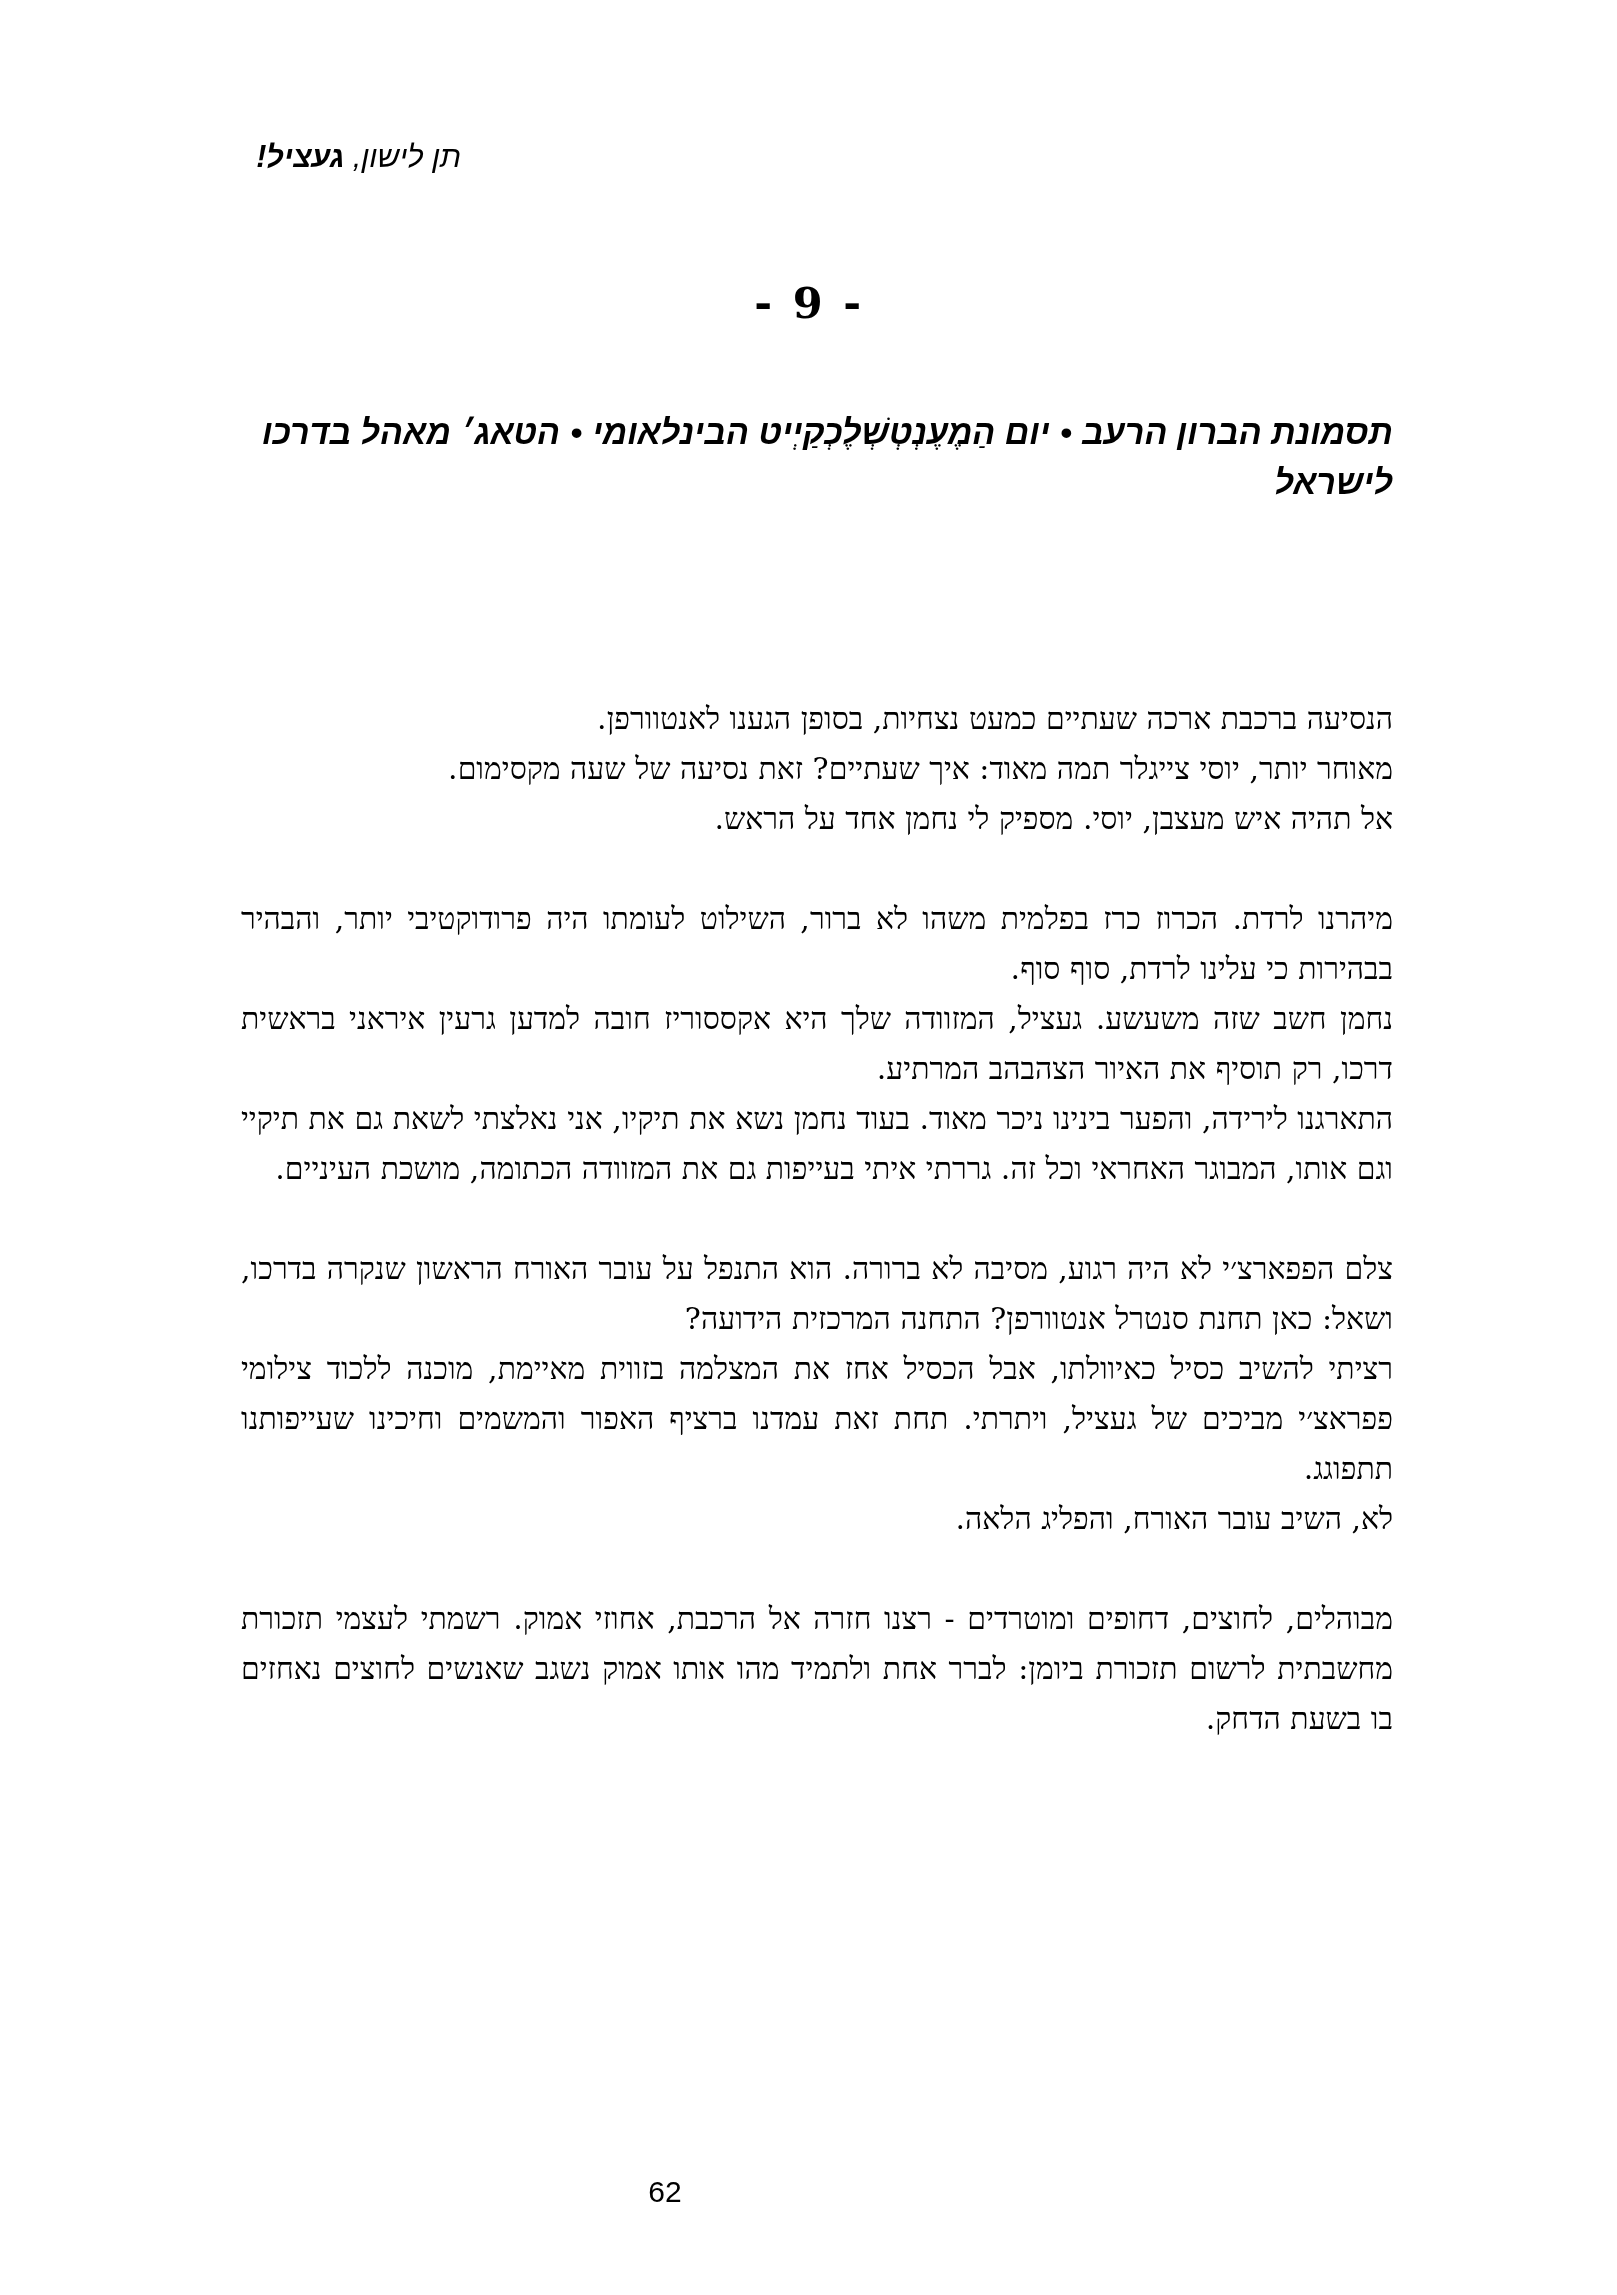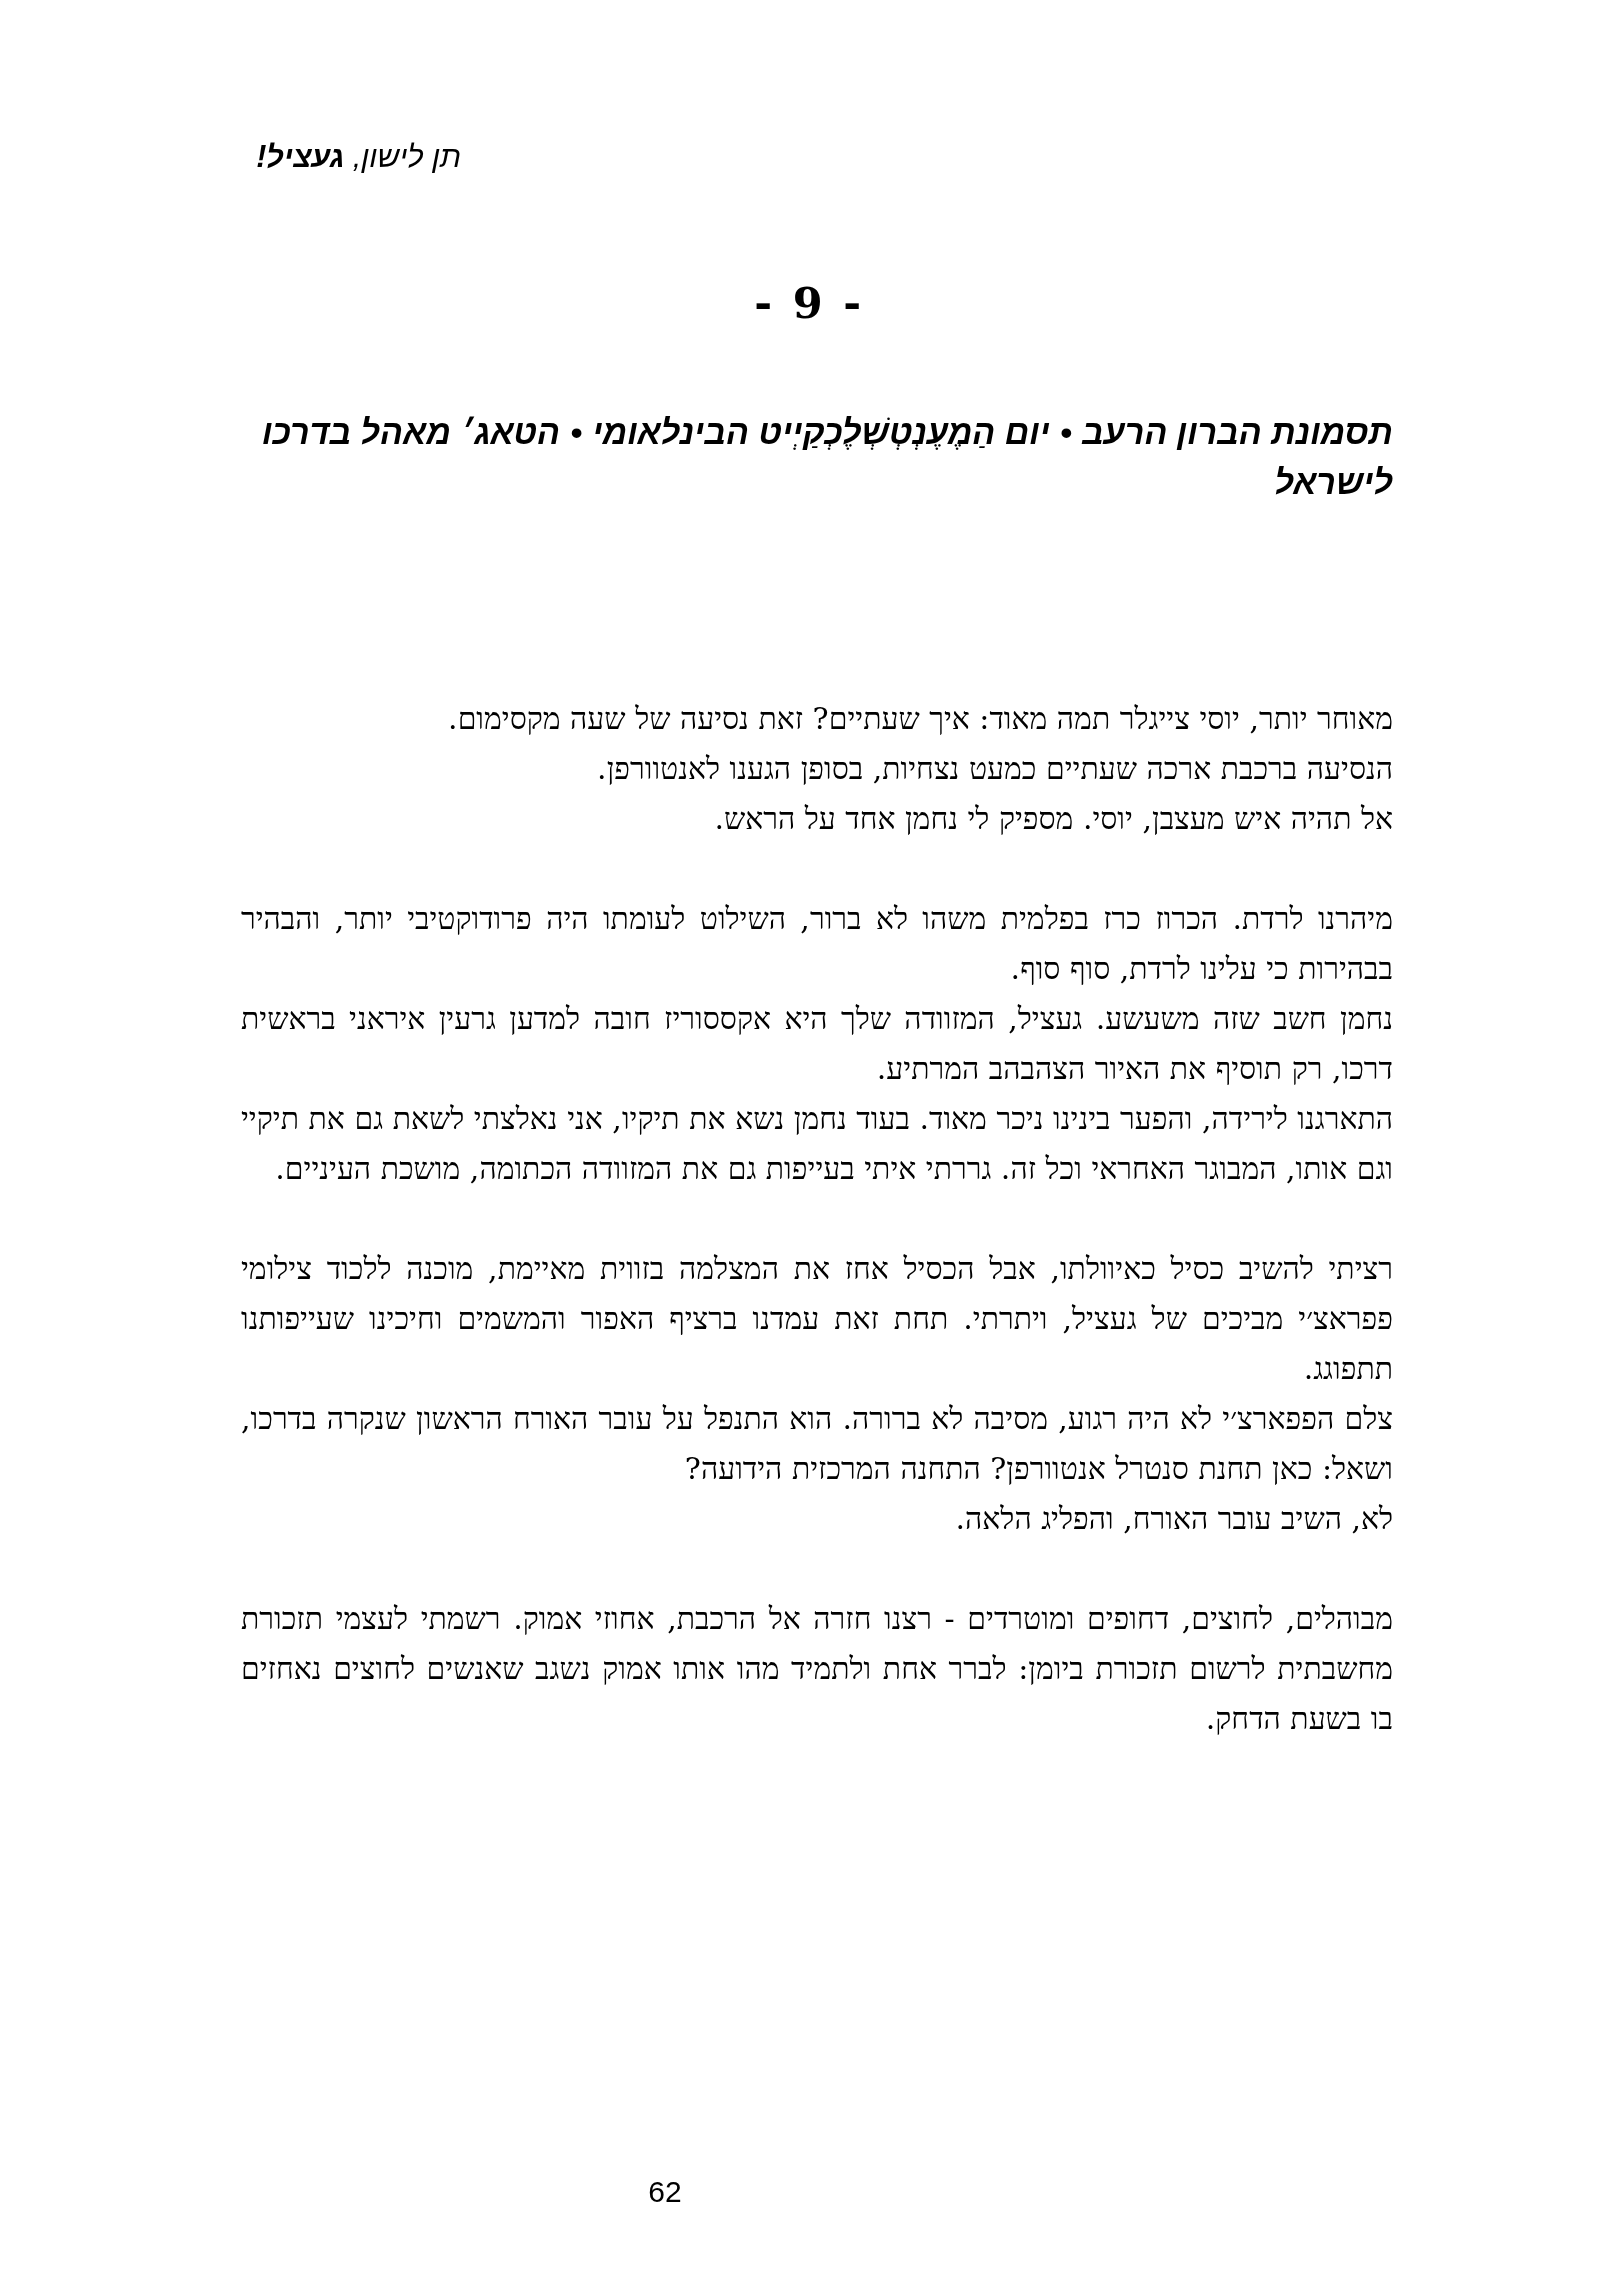--- a/index.html
+++ b/index.html
@@ -88,34 +88,34 @@
 <div class="running-header"><span>תן לישון, </span><span class="bold">געציל!</span></div>
 
 <div class="chapter-number">- 9 -</div>
 
 <div class="chapter-subtitle">
   <span>תסמונת הברון הרעב</span><span class="sep">•</span><span>יום הַמֶעֶנְטְשְׁלֶכְקַיְיט הבינלאומי</span><span class="sep">•</span><span>הטאג׳ מאהל בדרכו לישראל</span>
 </div>
 
 <div class="body-text">
   <div>
+    <p class="para">הנסיעה ברכבת ארכה שעתיים כמעט נצחיות, בסופן הגענו לאנטוורפן.</p>
     <p class="para">מאוחר יותר, יוסי צייגלר תמה מאוד: איך שעתיים? זאת נסיעה של שעה מקסימום.</p>
-    <p class="para">הנסיעה ברכבת ארכה שעתיים כמעט נצחיות, בסופן הגענו לאנטוורפן.</p>
     <p class="para">אל תהיה איש מעצבן, יוסי. מספיק לי נחמן אחד על הראש.</p>
   </div>
   <div class="para-gap"></div>
   <div>
     <p class="para">מיהרנו לרדת. הכרוז כרז בפלמית משהו לא ברור, השילוט לעומתו היה פרודוקטיבי יותר, והבהיר בבהירות כי עלינו לרדת, סוף סוף.</p>
     <p class="para">נחמן חשב שזה משעשע. געציל, המזוודה שלך היא אקססוריז חובה למדען גרעין איראני בראשית דרכו, רק תוסיף את האיור הצהבהב המרתיע.</p>
     <p class="para">התארגנו לירידה, והפער בינינו ניכר מאוד. בעוד נחמן נשא את תיקיו, אני נאלצתי לשאת גם את תיקיי וגם אותו, המבוגר האחראי וכל זה. גררתי איתי בעייפות גם את המזוודה הכתומה, מושכת העיניים.</p>
   </div>
   <div class="para-gap"></div>
   <div>
+    <p class="para">צלם הפפארצ׳י לא היה רגוע, מסיבה לא ברורה. הוא התנפל על עובר האורח הראשון שנקרה בדרכו, ושאל: כאן תחנת סנטרל אנטוורפן? התחנה המרכזית הידועה?</p>
     <p class="para">רציתי להשיב כסיל כאיוולתו, אבל הכסיל אחז את המצלמה בזווית מאיימת, מוכנה ללכוד צילומי פפראצ׳י מביכים של געציל, ויתרתי. תחת זאת עמדנו ברציף האפור והמשמים וחיכינו שעייפותנו תתפוגג.</p>
-    <p class="para">צלם הפפארצ׳י לא היה רגוע, מסיבה לא ברורה. הוא התנפל על עובר האורח הראשון שנקרה בדרכו, ושאל: כאן תחנת סנטרל אנטוורפן? התחנה המרכזית הידועה?</p>
     <p class="para">לא, השיב עובר האורח, והפליג הלאה.</p>
   </div>
   <div class="para-gap"></div>
   <div>
     <p class="para">מבוהלים, לחוצים, דחופים ומוטרדים - רצנו חזרה אל הרכבת, אחוזי אמוק. רשמתי לעצמי תזכורת מחשבתית לרשום תזכורת ביומן: לברר אחת ולתמיד מהו אותו אמוק נשגב שאנשים לחוצים נאחזים בו בשעת הדחק.</p>
   </div>
 </div>
 
 <div class="page-number">62</div>
 

